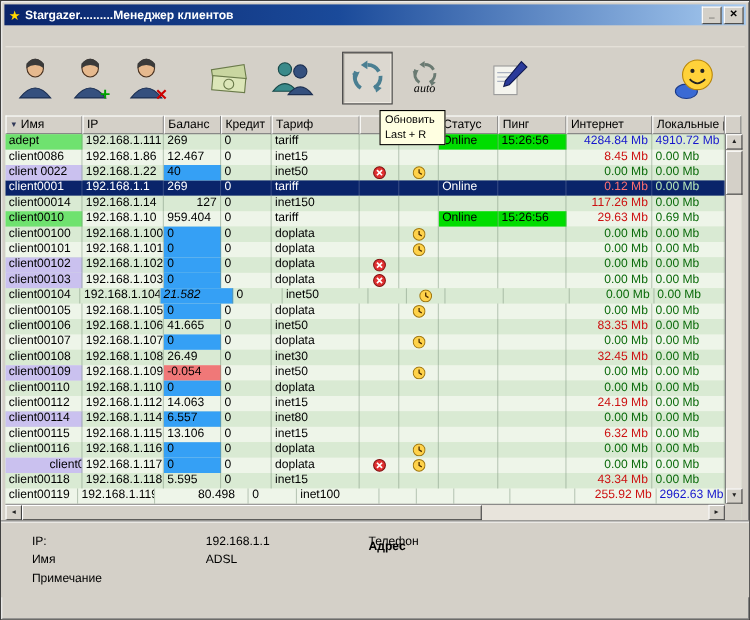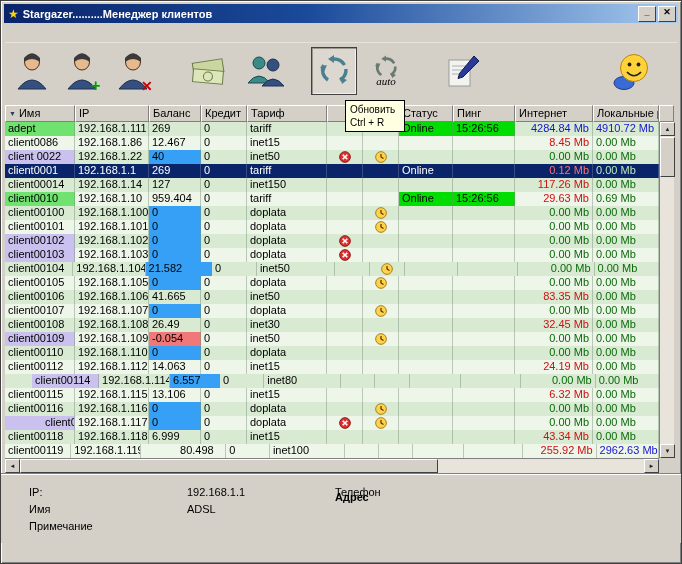--- a/index.html
+++ b/index.html
@@ -272,21 +272,21 @@
           <div class="tcell center" style="width: 36px;"></div>
           <div class="tcell center" style="width: 36px;"></div>
           <div class="tcell" style="width: 54px;">Online</div>
           <div class="tcell" style="width: 62px;"></div>
           <div class="tcell right c-red" style="width: 78px;">0.12 Mb</div>
           <div class="tcell c-green" style="width: 66px;">0.00 Mb</div>
         </div>
         <div class="trow">
           <div class="tcell" style="width: 70px;">client00014</div>
           <div class="tcell" style="width: 74px;">192.168.1.14</div>
-          <div class="tcell" style="width: 52px;">127</div>
+          <div class="tcell" style="width: 52px; text-align: right;">127</div>
           <div class="tcell" style="width: 46px;">0</div>
           <div class="tcell" style="width: 80px;">inet150</div>
           <div class="tcell center" style="width: 36px;"></div>
           <div class="tcell center" style="width: 36px;"></div>
           <div class="tcell" style="width: 54px;"></div>
           <div class="tcell" style="width: 62px;"></div>
           <div class="tcell right c-red" style="width: 78px;">117.26 Mb</div>
           <div class="tcell c-green" style="width: 66px;">0.00 Mb</div>
         </div>
         <div class="trow alt">
@@ -370,21 +370,21 @@
           </div>
           <div class="tcell center" style="width: 36px;"></div>
           <div class="tcell" style="width: 54px;"></div>
           <div class="tcell" style="width: 62px;"></div>
           <div class="tcell right c-green" style="width: 78px;">0.00 Mb</div>
           <div class="tcell c-green" style="width: 66px;">0.00 Mb</div>
         </div>
         <div class="trow">
           <div class="tcell" style="width: 70px;">client00104</div>
           <div class="tcell" style="width: 74px;">192.168.1.104</div>
-          <div class="tcell bg-blue" style="width: 68px;">21.582</div>
+          <div class="tcell bg-blue" style="width: 68px; font-style: italic;">21.582</div>
           <div class="tcell" style="width: 46px;">0</div>
           <div class="tcell" style="width: 80px;">inet50</div>
           <div class="tcell center" style="width: 36px;"></div>
           <div class="tcell center" style="width: 36px;">
             <svg width="12" height="12" viewBox="0 0 13 13">
               <circle cx="6.5" cy="6.5" r="5.8" fill="#ffd24a" stroke="#a07810"></circle>
               <path d="M6.5 3.2 V6.5 L9.2 8.2" stroke="#503000" stroke-width="1.3" fill="none"></path>
             </svg>
           </div>
           <div class="tcell" style="width: 54px;"></div>
@@ -492,21 +492,21 @@
           <div class="tcell" style="width: 46px;">0</div>
           <div class="tcell" style="width: 80px;">inet15</div>
           <div class="tcell center" style="width: 36px;"></div>
           <div class="tcell center" style="width: 36px;"></div>
           <div class="tcell" style="width: 54px;"></div>
           <div class="tcell" style="width: 62px;"></div>
           <div class="tcell right c-red" style="width: 78px;">24.19 Mb</div>
           <div class="tcell c-green" style="width: 66px;">0.00 Mb</div>
         </div>
         <div class="trow">
-          <div class="tcell bg-purple" style="width: 70px; margin-left: 27px;">client00114</div>
+          <div class="tcell bg-purple" style="width: 70px;">client00114</div>
           <div class="tcell" style="width: 74px;">192.168.1.114</div>
           <div class="tcell bg-blue" style="width: 52px;">6.557</div>
           <div class="tcell" style="width: 46px;">0</div>
           <div class="tcell" style="width: 80px;">inet80</div>
           <div class="tcell center" style="width: 36px;"></div>
           <div class="tcell center" style="width: 36px;"></div>
           <div class="tcell" style="width: 54px;"></div>
           <div class="tcell" style="width: 62px;"></div>
           <div class="tcell right c-green" style="width: 78px;">0.00 Mb</div>
           <div class="tcell c-green" style="width: 66px;">0.00 Mb</div>
@@ -561,21 +561,21 @@
             </svg>
           </div>
           <div class="tcell" style="width: 54px;"></div>
           <div class="tcell" style="width: 62px;"></div>
           <div class="tcell right c-green" style="width: 78px;">0.00 Mb</div>
           <div class="tcell c-green" style="width: 66px;">0.00 Mb</div>
         </div>
         <div class="trow">
           <div class="tcell" style="width: 70px;">client00118</div>
           <div class="tcell" style="width: 74px;">192.168.1.118</div>
-          <div class="tcell" style="width: 52px;">6.999</div>
+          <div class="tcell" style="width: 52px;">5.595</div>
           <div class="tcell" style="width: 46px;">0</div>
           <div class="tcell" style="width: 80px;">inet15</div>
           <div class="tcell center" style="width: 36px;"></div>
           <div class="tcell center" style="width: 36px;"></div>
           <div class="tcell" style="width: 54px;"></div>
           <div class="tcell" style="width: 62px;"></div>
           <div class="tcell right c-red" style="width: 78px;">43.34 Mb</div>
           <div class="tcell c-green" style="width: 66px;">0.00 Mb</div>
         </div>
         <div class="trow alt">
@@ -600,21 +600,21 @@
     <div class="hscroll">
       <div class="sbtn">◄</div>
       <div class="hthumb"></div>
       <div class="sbtn right">►</div>
     </div>
     <div class="scorner"></div>
   </div>
 
   <div class="tooltip">
     <div>Обновить</div>
-    <div>Ctrl + R</div>
+    <div>Last + R</div>
   </div>
 
   <div class="details">
     <span class="p-ip-l">IP:</span>
     <span class="p-ip-v">192.168.1.1</span>
     <span class="p-ph-l">Телефон</span>
     <span class="p-nm-l">Имя</span>
     <span class="p-nm-v">ADSL</span>
     <span class="p-ad-l">Адрес</span>
     <span class="p-nt-l">Примечание</span>

